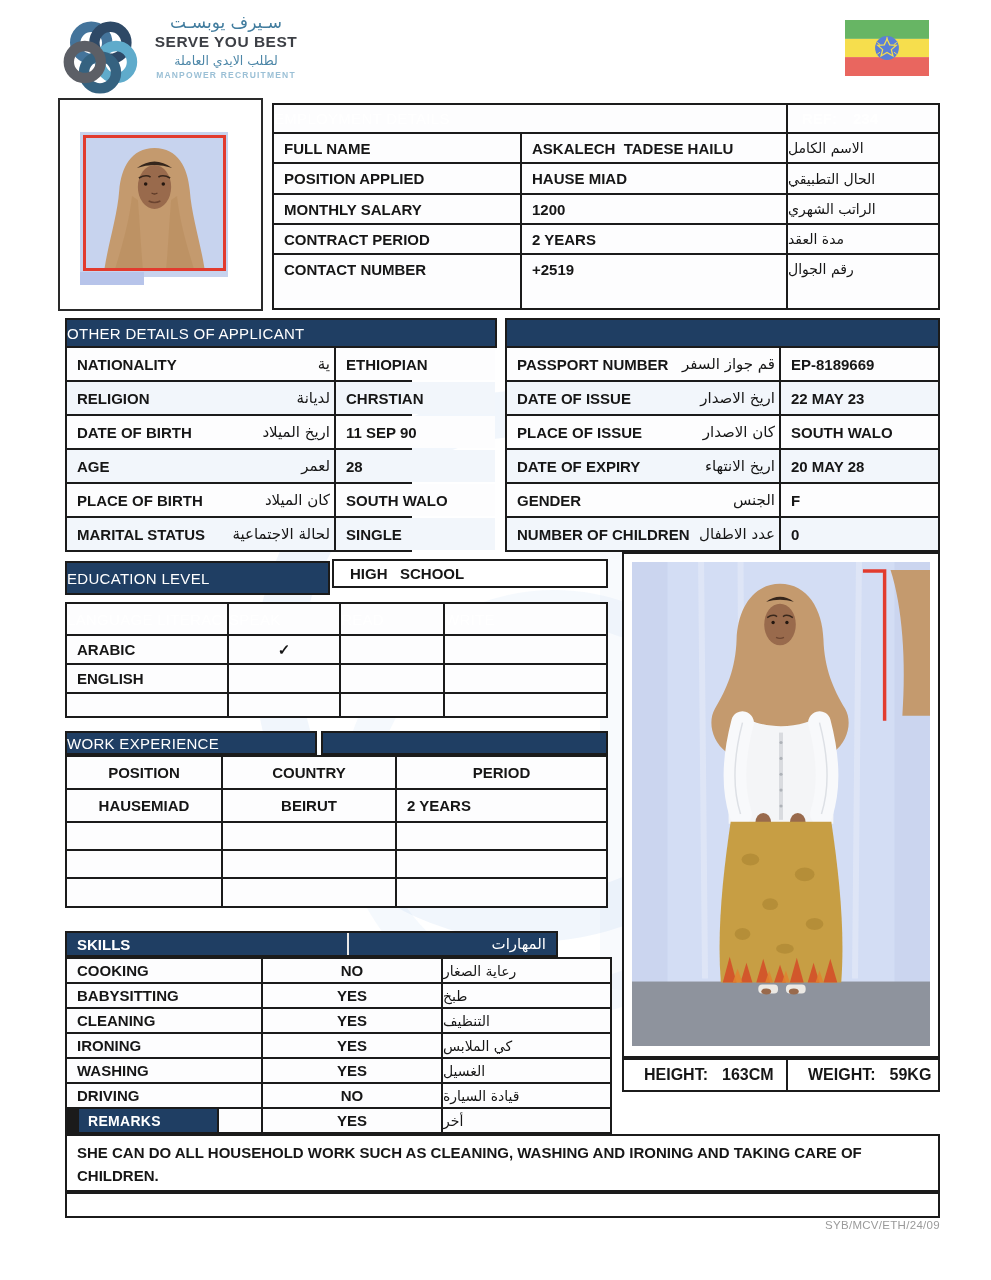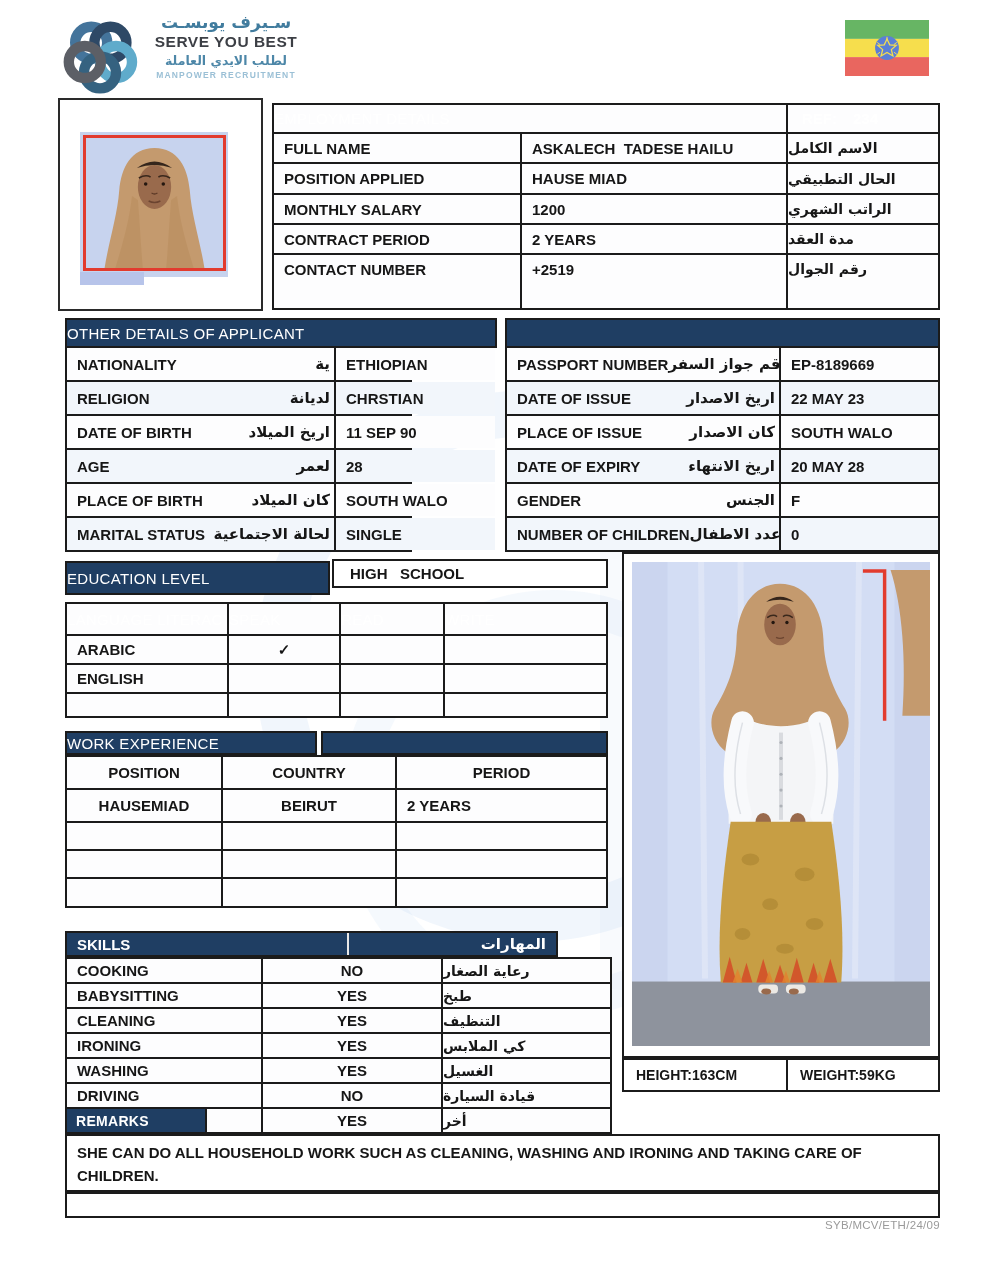--- a/index.html
+++ b/index.html
@@ -8,21 +8,21 @@
   .abs{position:absolute;}
   .navy{background:#1f3e63;color:#ffffff;}
   .bordered{border:2px solid #1b1b1b;box-sizing:border-box;}
   .grid{display:grid;background:#1b1b1b;gap:2px;border:2px solid #1b1b1b;box-sizing:border-box;}
   .cell{background:#fdfdfe;display:flex;align-items:center;font-size:15px;font-weight:700;
         overflow:hidden;white-space:pre;}
   .cell.tint{background:#f2f6fb;}
   .cell.pad{padding-left:10px;}
   .cell.center{justify-content:center;}
   .cell.vtop{align-items:flex-start;padding-top:6px;}
-  .ar{font-family:"DejaVu Sans",sans-serif;direction:rtl;font-weight:700;}
+  .ar{font-family:"DejaVu Sans",sans-serif;direction:rtl;font-weight:400;}
   .ar-cell{justify-content:flex-end;padding-right:12px;font-size:14px;}
   .labelpair{justify-content:space-between;padding:0 4px 0 10px;}
   .labelpair .ar{font-size:15px;}
   .headbar{display:flex;align-items:center;font-size:15px;font-weight:400;
            letter-spacing:.3px;}
   
   .brand{display:flex;align-items:flex-start;}
   .brand-text{margin-left:6px;width:160px;text-align:center;}
   .brand-ar{color:#417c9e;font-size:17px;letter-spacing:1px;}
   .brand-en{color:#3c3f45;font-size:15.5px;font-weight:700;letter-spacing:.5px;margin-top:1px;}
@@ -38,21 +38,21 @@
   .remarks-tag{position:absolute;left:0;top:0;bottom:0;width:140px;background:#1f3e63;color:#fff;
                display:flex;align-items:center;padding-left:9px;font-size:14px;font-weight:700;
                border-right:2px solid #1b1b1b;box-sizing:border-box;letter-spacing:.3px;}
   .skills-head{display:flex;align-items:center;justify-content:space-between;padding:0 10px;
                font-size:15px;font-weight:700;position:relative;}
   .skills-head .divider{position:absolute;left:280px;top:0;bottom:0;width:2px;background:#e8e8e8;}
   .remarks-box{background:#fff;padding:5px 10px;font-size:15px;font-weight:700;line-height:1.55;
                display:block;white-space:normal;}
   .footer-code{font-size:11.5px;color:#9a9a9a;text-align:right;letter-spacing:.3px;}
   .photo-inner{position:absolute;left:8px;top:8px;right:8px;bottom:10px;overflow:hidden;background:#cbd5ef;}
-  .hw-cell{display:flex;align-items:center;gap:0;padding-left:12px;font-size:14px;font-weight:700;background:#fff;}
+  .hw-cell{display:flex;align-items:center;gap:14px;padding-left:20px;font-size:16px;font-weight:700;background:#fff;}
   .p-bg{position:absolute;left:20px;top:32px;width:148px;height:145px;background:#c7d3ee;}
   .p-bleed{position:absolute;left:20px;top:172px;width:64px;height:13px;background:#b7c4ea;}
   .p-red{position:absolute;left:23px;top:35px;width:143px;height:136px;border:3px solid #e23b2e;
          box-sizing:border-box;overflow:hidden;}
 </style>
 </head>
 <body>
 
 <div class="sheet">
 
@@ -240,21 +240,21 @@
     <div class="cell ar ar-cell">كي الملابس</div>
 
     <div class="cell pad">WASHING</div>
     <div class="cell center">YES</div>
     <div class="cell ar ar-cell">الغسيل</div>
 
     <div class="cell pad">DRIVING</div>
     <div class="cell center">NO</div>
     <div class="cell ar ar-cell">قيادة السيارة</div>
 
-    <div class="cell" style="position:relative;">
+    <div class="cell" style="position:relative;margin-left:12px;">
       <span class="remarks-tag">REMARKS</span>
     </div>
     <div class="cell center">YES</div>
     <div class="cell ar ar-cell">أخر</div>
   </div>
 
   <div class="abs bordered" style="left:622px;top:552px;width:318px;height:506px;background:#fff;">
     <div class="photo-inner">
       <svg width="100%" height="100%" viewBox="0 0 302 488" preserveAspectRatio="none">
         <rect width="302" height="488" fill="#cbd5ef"></rect>

